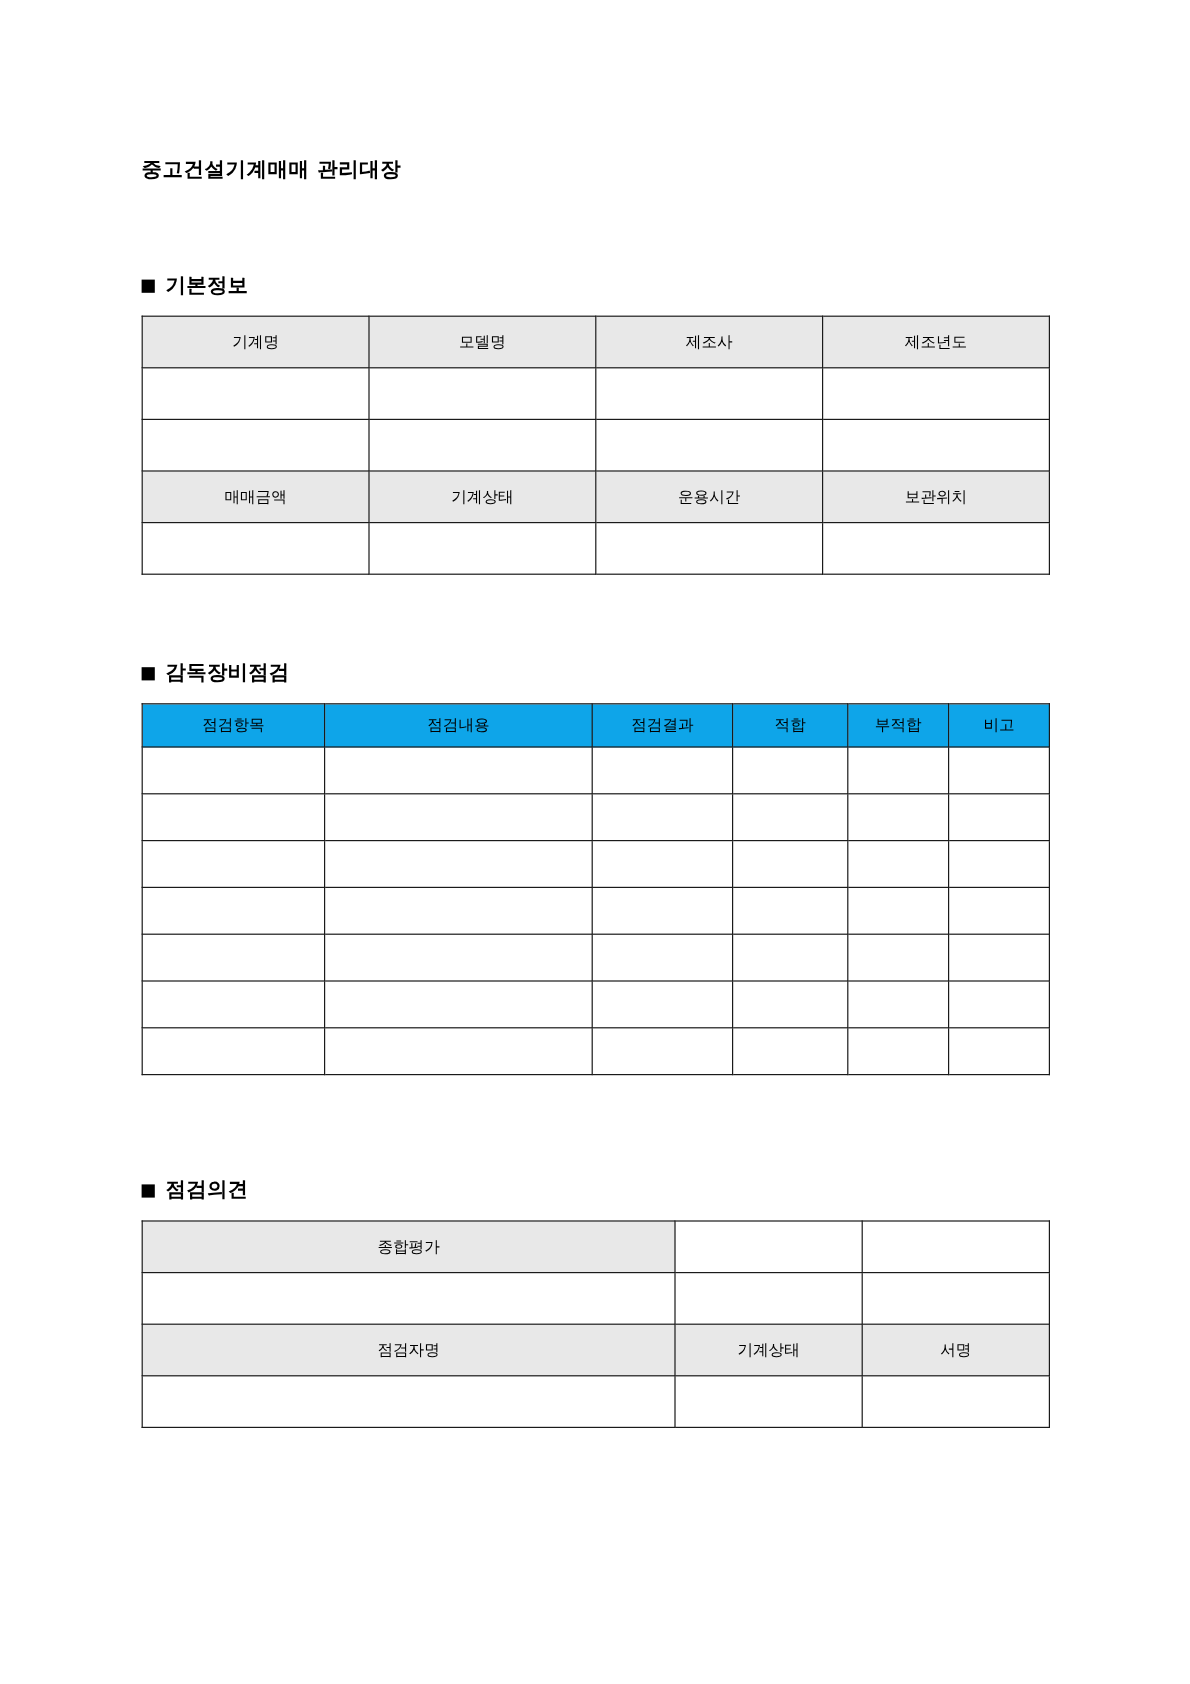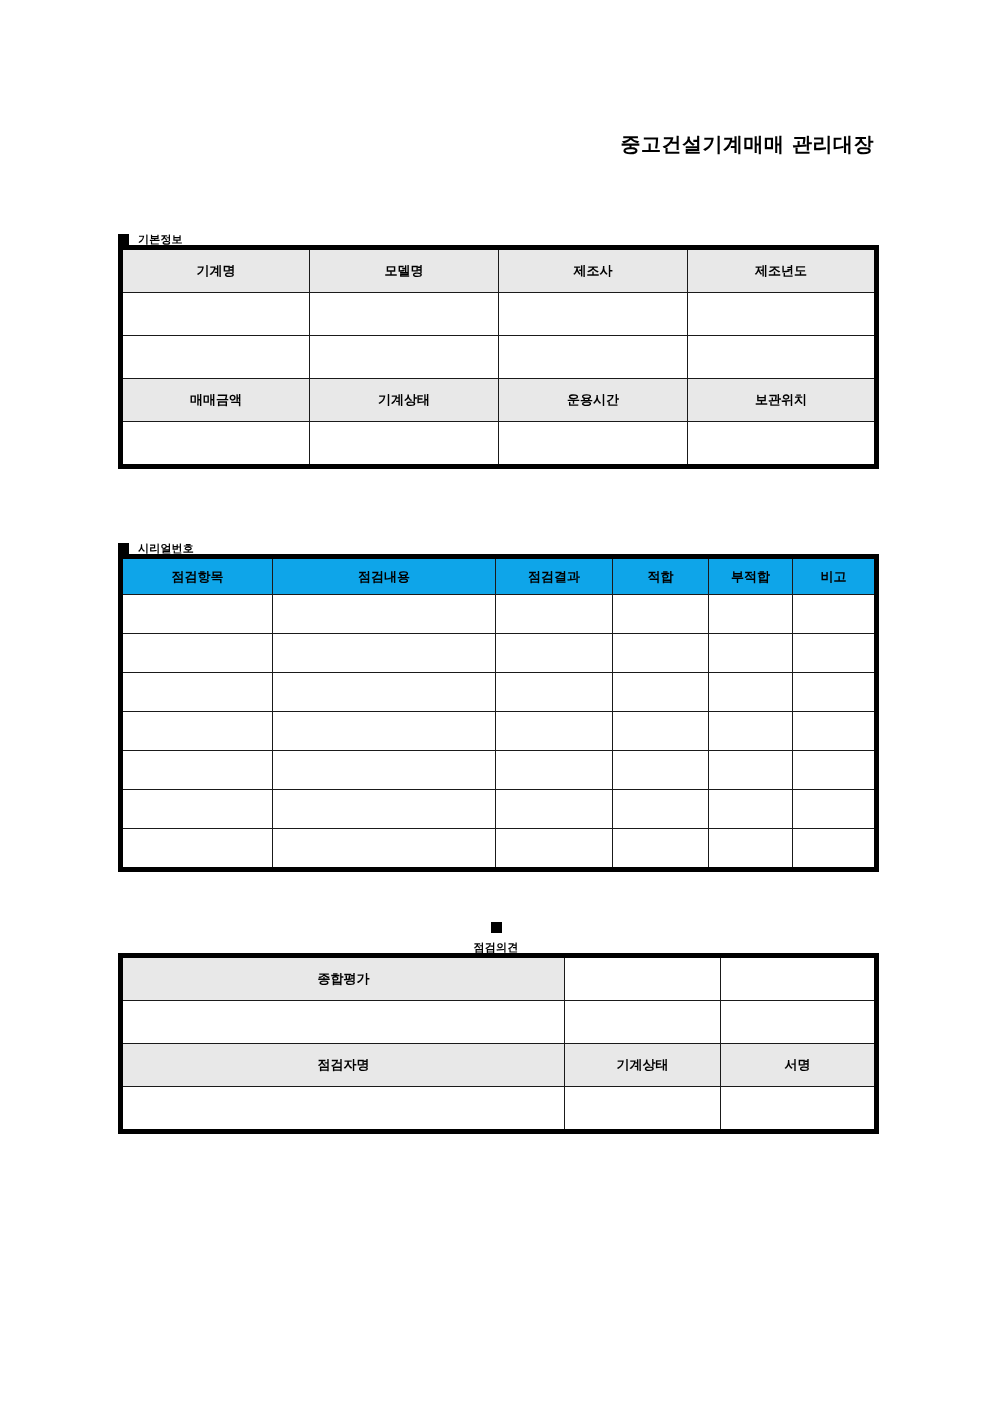--- a/index.html
+++ b/index.html
@@ -18,62 +18,61 @@
   .page {
     width: 992px;
     height: 1403px;
     box-sizing: border-box;
     padding: 0 118px;
     position: relative;
   }
 
   
   .doc-title {
-    text-align: right;
-    font-size: 20px;
+    text-align: left;
+    font-size: 17px;
     font-weight: bold;
     letter-spacing: 0.5px;
     margin: 0;
     padding-top: 132px;
     line-height: 1.2;
     color: #000;
   }
 
   
   .section-head {
     display: flex;
     align-items: center;
     gap: 9px;
-    font-size: 11px;
+    font-size: 17px;
     font-weight: bold;
     color: #000;
     line-height: 1;
   }
   .section-bullet {
     display: inline-block;
     width: 11px;
     height: 11px;
     background: #000;
     flex: 0 0 auto;
   }
   .section-label { letter-spacing: 0.2px; }
 
   
   .sec-basic   { margin-top: 78px; }
   .sec-inspect { margin-top: 74px; }
-  .sec-opinion { margin-top: 50px; flex-direction: column; }
+  .sec-opinion { margin-top: 88px; }
 
   
   table.grid {
     border-collapse: collapse;
     table-layout: fixed;
     width: 756px;
-    margin-top: 0;
-    border: 5px solid #000000;
-    font-weight: bold;
+    margin-top: 16px;
+    border: 1px solid #000000;
   }
   table.grid td {
     border: 1px solid #1a1a1a;
     font-size: 13px;
     color: #000;
     text-align: center;
     vertical-align: middle;
     padding: 0 4px;
     line-height: 1.2;
     word-break: keep-all;
@@ -144,21 +143,21 @@
         <td class="val"></td>
         <td class="val"></td>
         <td class="val"></td>
         <td class="val"></td>
       </tr>
     </tbody>
   </table>
 
   <div class="section-head sec-inspect">
     <span class="section-bullet"></span>
-    <span class="section-label">시리얼번호</span>
+    <span class="section-label">감독장비점검</span>
   </div>
 
   <table class="grid" id="table-inspection">
     <colgroup>
       <col style="width:152px">
       <col style="width:223px">
       <col style="width:117px">
       <col style="width:96px">
       <col style="width:84px">
       <col style="width:84px">

